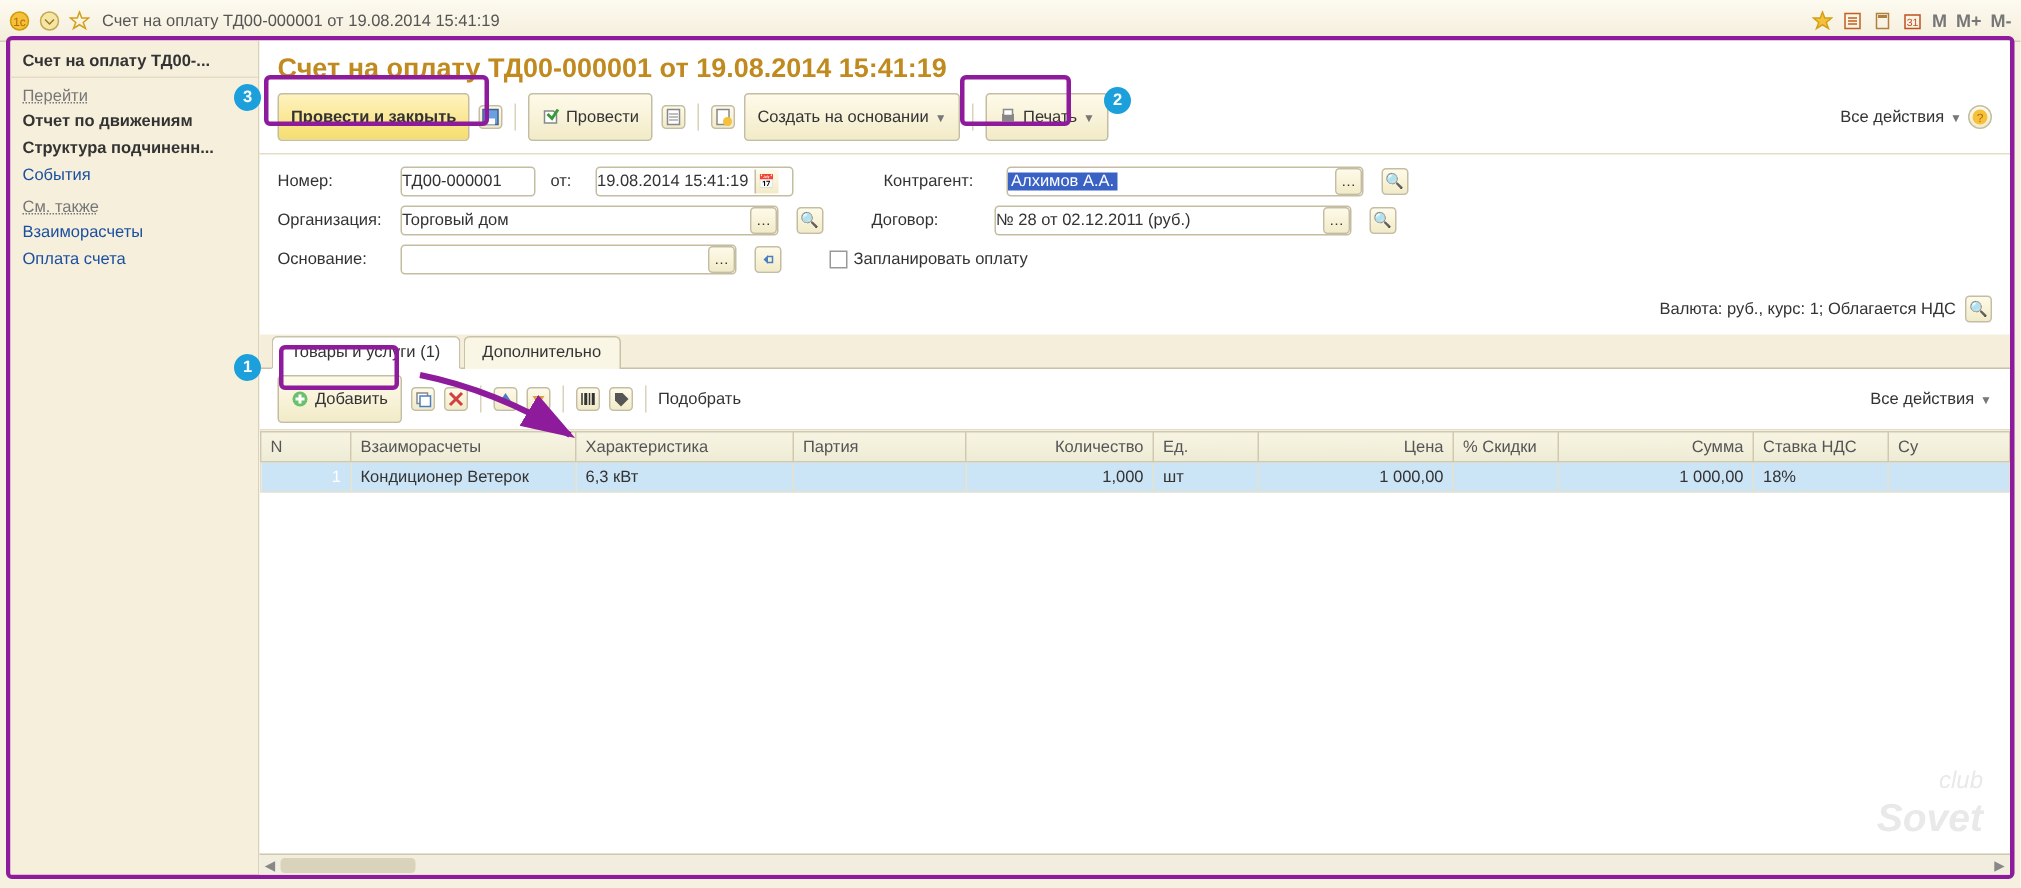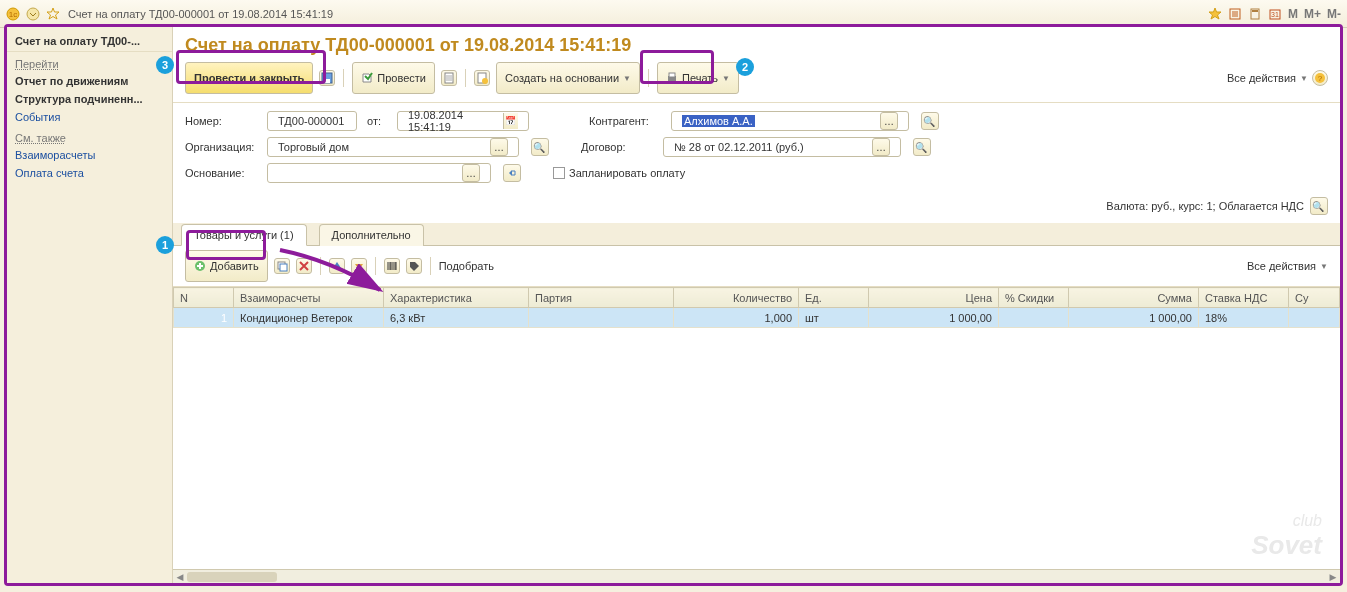--- a/index.html
+++ b/index.html
@@ -32,31 +32,31 @@
   .all-actions { margin-left:auto; display:flex; align-items:center; gap:4px; cursor:pointer; }
   .dd-arrow { font-size:8px; color:#777; }
 
   .highlight-box { position:absolute; border:3px solid #8d1b9b; border-radius:4px; pointer-events:none; }
   .callout-num { position:absolute; width:18px; height:18px; border-radius:50%; background:#1ba0dc; color:#fff; font-weight:bold; font-size:11px; display:flex; align-items:center; justify-content:center; }
 
   .form-area { padding:8px 12px 4px 12px; }
   .form-row { display:flex; align-items:center; gap:10px; margin-bottom:6px; }
   .lbl { color:#333; width:72px; font-size:11px; }
   .lbl.w2 { width:72px; }
-  .inp { border:1px solid #c4bda2; border-radius:3px; background:#fff; height:20px; font-size:11px; padding:0 10px; display:flex; align-items:center; }
+  .inp { border:1px solid #c4bda2; border-radius:3px; background:#fff; height:20px; font-size:11px; padding:0 0; display:flex; align-items:center; }
   .inp .cal { width:16px; height:16px; background:linear-gradient(#fefae9,#f2ebc8); border-left:1px solid #c4bda2; margin-left:4px; display:flex;align-items:center;justify-content:center; font-size:9px; cursor:pointer; }
   .inp.sel { position:relative; }
   .inp .dots { width:18px; height:18px; background:linear-gradient(#fefae9,#f2ebc8); border:1px solid #c4bda2; border-radius:3px; margin-left:4px; display:flex;align-items:center;justify-content:center; font-size:10px; cursor:pointer; }
   .mag { width:18px;height:18px; border:1px solid #c4bda2; border-radius:3px; background:linear-gradient(#fefae9,#f2ebc8); display:flex;align-items:center;justify-content:center; cursor:pointer; margin-left:2px; font-size:10px; }
   .kontr-sel { background:#3a62c4; color:#fff; padding:0 2px; }
 
   .summary-line { text-align:right; padding:4px 12px 8px 12px; font-size:11px; color:#333; display:flex; justify-content:flex-end; align-items:center; gap:4px; }
 
   .tabs { display:flex; padding:0 8px; border-bottom:1px solid #c9c2a8; background:#f4eedb; }
-  .tab { padding:4px 12px; border:1px solid #c9c2a8; border-bottom:none; border-radius:4px 4px 0 0; background:#faf6e6; margin-right:12px; font-size:11px; cursor:pointer; position:relative; top:1px; }
+  .tab { padding:4px 12px; border:1px solid #c9c2a8; border-bottom:none; border-radius:4px 4px 0 0; background:#faf6e6; margin-right:2px; font-size:11px; cursor:pointer; position:relative; top:1px; }
   .tab.active { background:#fff; font-weight:normal; border-bottom:1px solid #fff; }
 
   .grid-toolbar { padding:4px 12px; display:flex; align-items:center; gap:6px; border-bottom:1px solid #e5ddc3; }
   .link-btn { color:#333; cursor:pointer; font-size:11px; }
 
   .grid { flex:1; overflow:auto; position:relative; }
   .grid table { border-collapse:collapse; width:100%; font-size:11px; }
   .grid th { background:linear-gradient(#f8f4e2,#edebd5); border:1px solid #d0c9af; padding:3px 6px; text-align:left; font-weight:normal; color:#555; height:20px; }
   .grid td { border:1px solid #e5e1cc; padding:2px 6px; height:20px; }
   .grid tr.sel-row td { background:#cce5f6; }
@@ -317,21 +317,21 @@
         </div>
       </div>
 
       <div class="grid">
         <table>
           <thead>
             <tr>
               <th style="width:60px;">N</th>
               <th style="width:150px;">Взаиморасчеты</th>
               <th style="width:145px;">Характеристика</th>
-              <th style="width:145px;">Партия</th>
+              <th style="width:115px;">Партия</th>
               <th style="width:125px;text-align:right;">Количество</th>
               <th style="width:70px;">Ед.</th>
               <th style="width:130px;text-align:right;">Цена</th>
               <th style="width:70px;">% Скидки</th>
               <th style="width:130px;text-align:right;">Сумма</th>
               <th style="width:90px;">Ставка НДС</th>
               <th>Су</th>
             </tr>
           </thead>
           <tbody>

